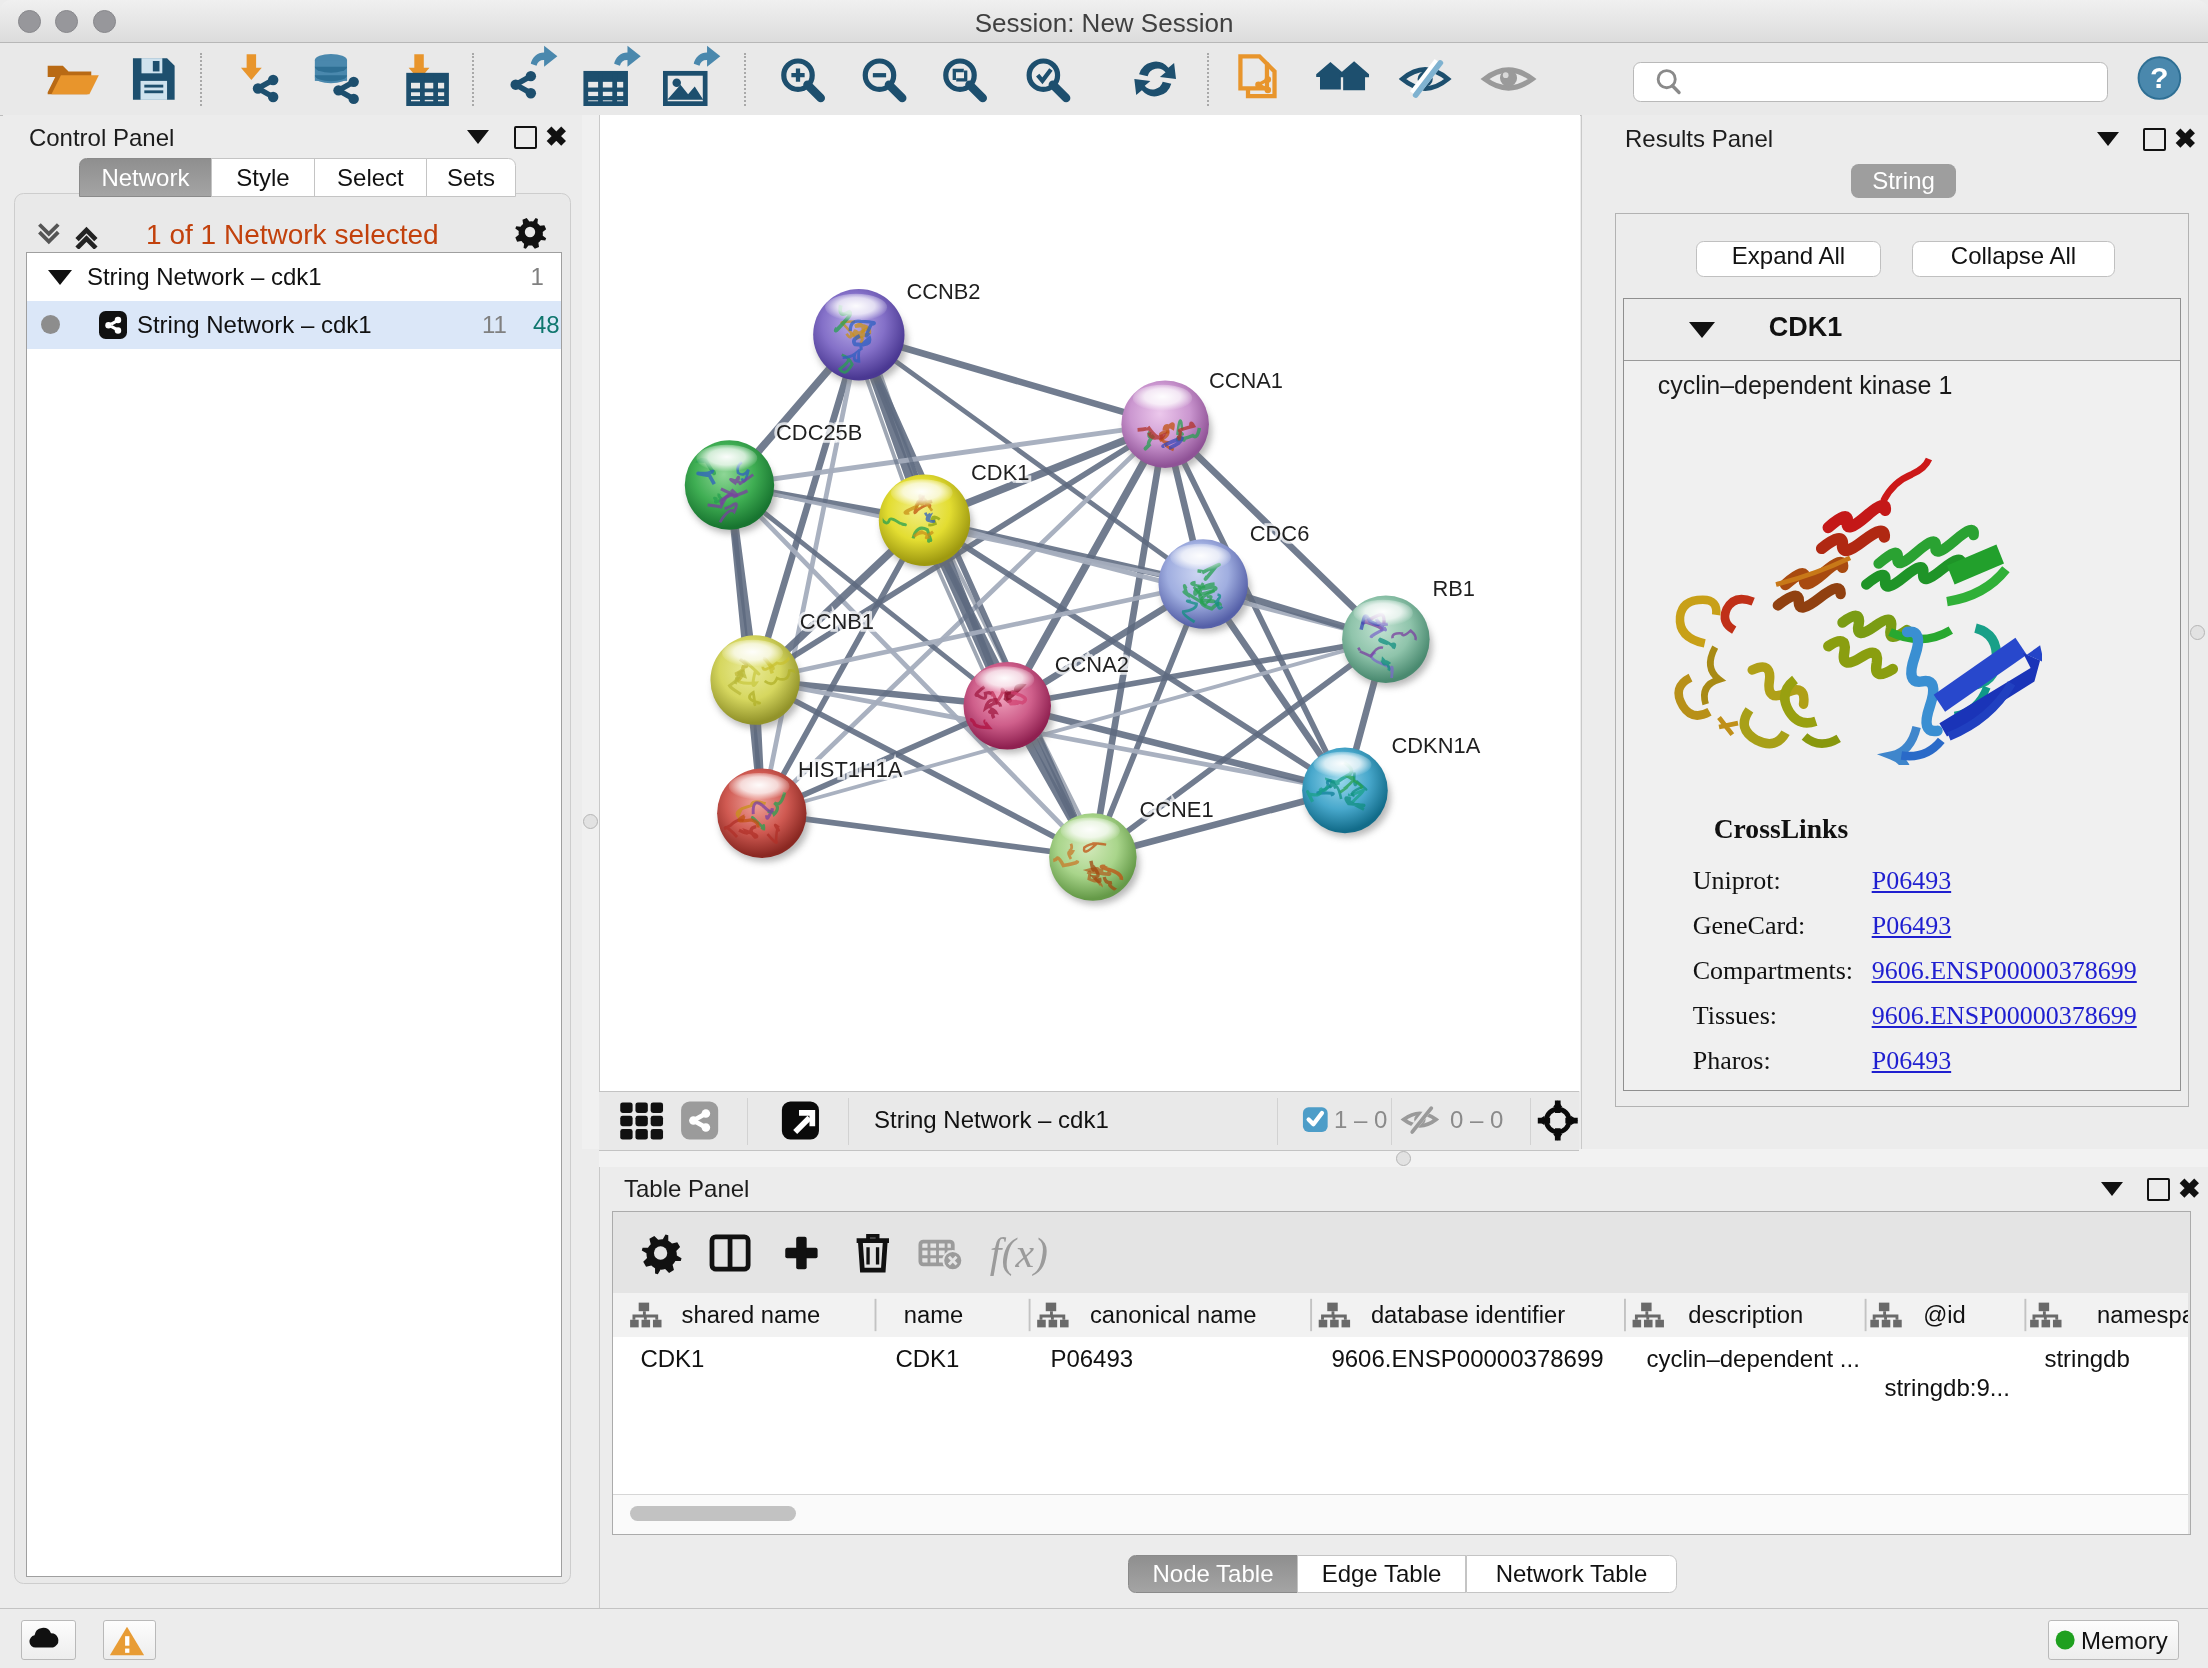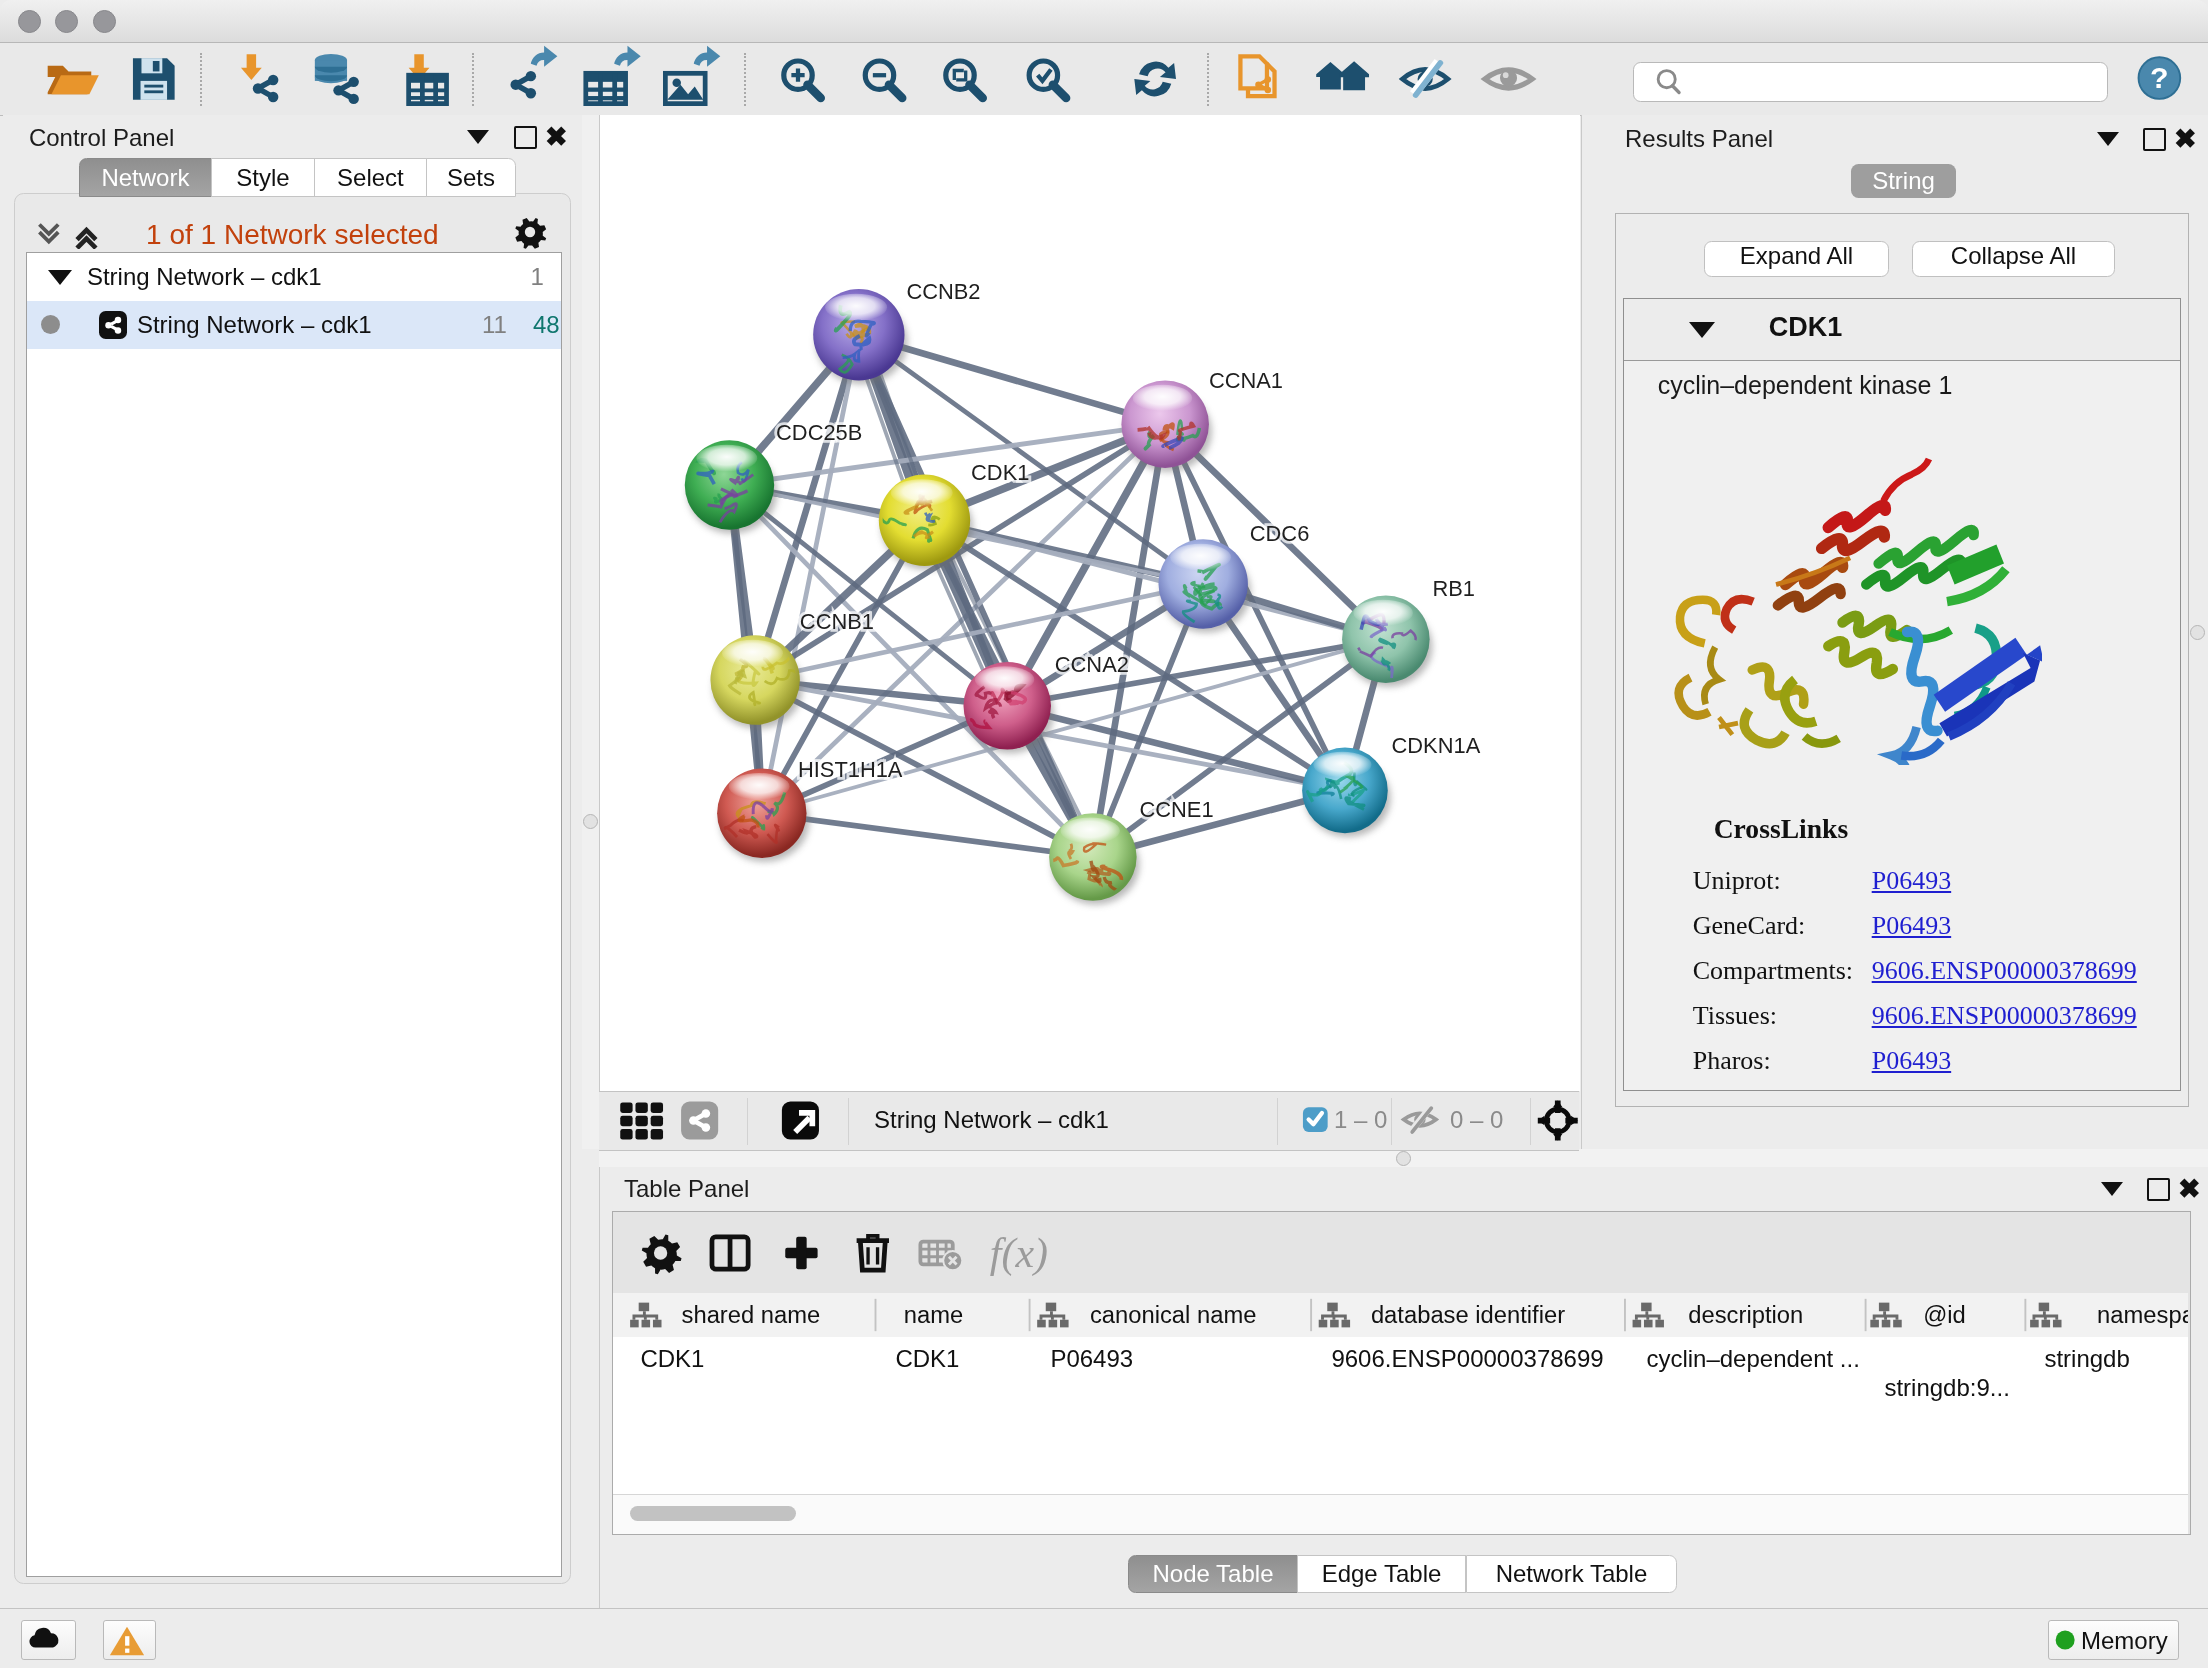--- a/index.html
+++ b/index.html
@@ -48,20 +48,21 @@
   #statusbar{left:0;top:1608px;width:2208px;height:60px;background:#ececec;border-top:1px solid #c3c3c3;}
   .sbtn{top:11.4px;width:46px;height:38px;background:linear-gradient(#fdfdfd,#ededed);border:1px solid #b9b9b9;border-radius:2.9px;}
 </style>
 </head>
 <body>
 
 <div id="titlebar" class="abs">
   <div class="abs tl" style="left:18px;"></div>
   <div class="abs tl" style="left:55px;"></div>
   <div class="abs tl" style="left:93px;"></div>
+  <div class="abs" id="title">Session: New Session</div>
 </div>
 
 <div id="toolbar" class="abs">
   <div class="abs tsep" style="left:200px"></div>
   <div class="abs tsep" style="left:472px"></div>
   <div class="abs tsep" style="left:744px"></div>
   <div class="abs tsep" style="left:1207px"></div>
   <svg id="tbicons" class="abs" style="left:0;top:0" width="2208" height="72" viewBox="0 0 2322 76">
       <g transform="translate(72,38)">
 <path d="M-26 -14 L-10 -14 L-4 -8 L20 -8 L20 -2 L-26 -2 Z" fill="#b96a14"></path>
@@ -656,21 +657,21 @@
   <div class="abs" style="left:851px;top:14.3px;font-size:24px;color:#8a8a8a;">0 – 0</div>
 </div>
 
 <div id="rpanel" class="abs">
   <div class="abs ptitle" style="left:43px;top:9.5px;">Results Panel</div>
   <div class="abs" style="left:515px;top:17px;width:0;height:0;border-left:11.4px solid transparent;border-right:11.4px solid transparent;border-top:14.3px solid #111;"></div>
   <div class="abs" style="left:561px;top:13.3px;width:19px;height:19px;border:2.9px solid #111;border-radius:1.9px;"></div>
   <div class="abs wctl" style="left:592px;top:7.6px;font-weight:bold;font-size:27px;">✖</div>
   <div class="abs" style="left:269px;top:49px;width:105px;height:34px;background:#9e9e9e;border-radius:7.6px;color:#fff;font-size:24px;text-align:center;line-height:34px;">String</div>
   <div id="rbox" class="abs">
-    <div class="rbtn abs" style="left:80px;width:183px;margin-left:8px;">Expand All</div>
+    <div class="rbtn abs" style="left:80px;width:183px;">Expand All</div>
     <div class="rbtn abs" style="left:296px;width:201px;">Collapse All</div>
     <div id="rbox2" class="abs">
       <div class="abs" style="left:0;top:0;width:100%;height:61px;background:#ececec;border-bottom:1px solid #999;">
         <div class="abs" style="left:65px;top:23px;width:0;height:0;border-left:13.3px solid transparent;border-right:13.3px solid transparent;border-top:16px solid #111;"></div>
         <div class="abs" style="left:145px;top:13.3px;font-size:27px;font-weight:bold;color:#111;">CDK1</div>
       </div>
       <div class="abs" style="left:34px;top:72px;font-size:25px;color:#1a1a1a;">cyclin–dependent kinase 1</div>
       <svg id="protein" class="abs" style="left:38px;top:143px;" width="380" height="323" viewBox="0 0 400 340">
           <path d="M233 62 q10 -20 30 -28 q14 -6 18 -16" fill="none" stroke="#cc1818" stroke-width="7"></path>
           <path d="M175 90 q22 -19 20 -6 q-2 13 20 -6 q22 -19 20 -6" fill="none" stroke="#c41818" stroke-width="12" stroke-linecap="round"></path>

